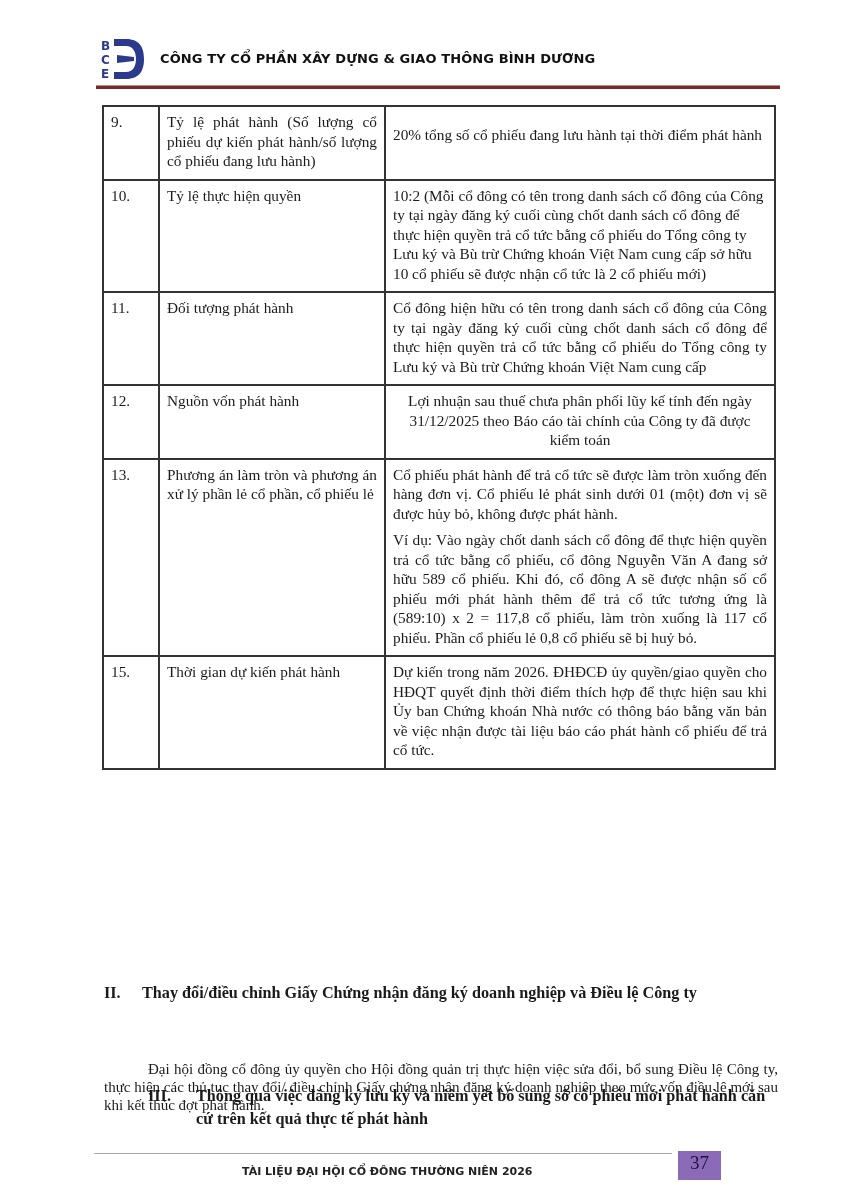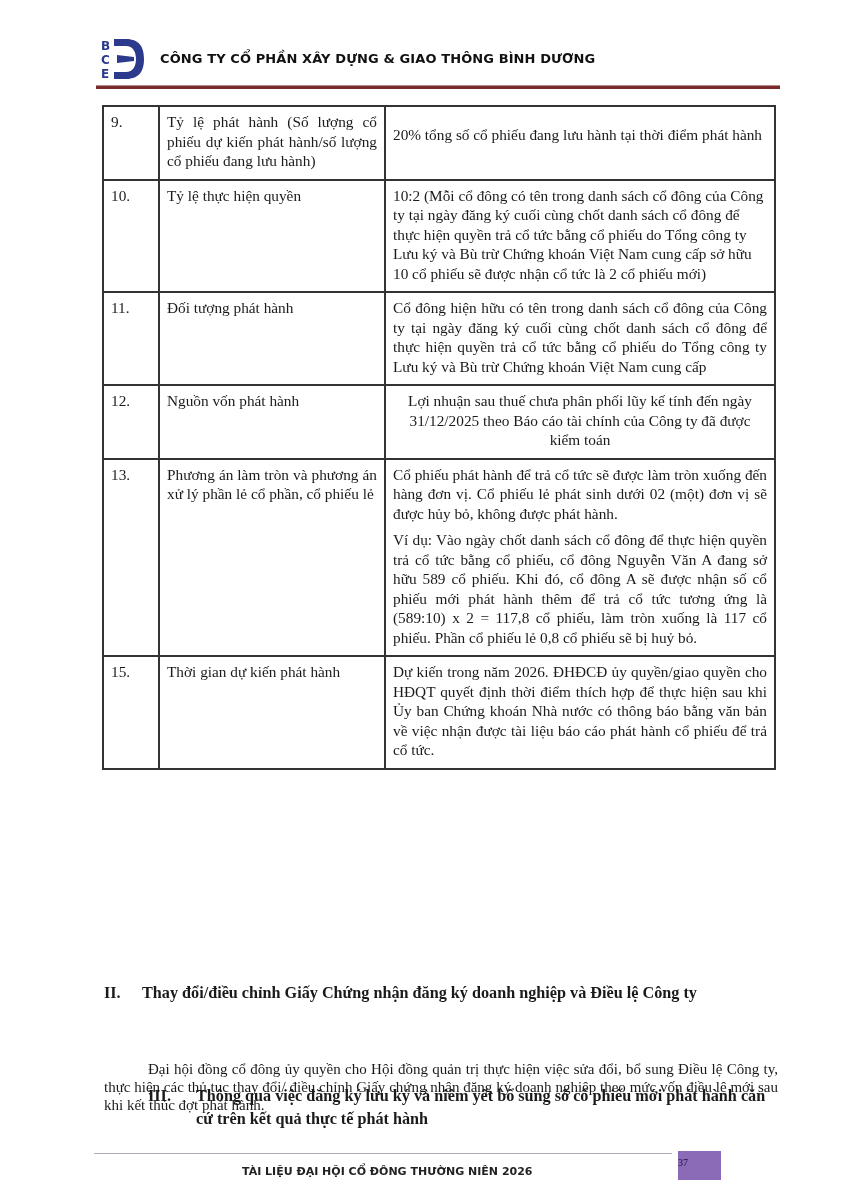--- a/index.html
+++ b/index.html
@@ -24,21 +24,21 @@
     .sec-title { font-weight: bold; display: flex; }
     .sec-title .roman { display: inline-block; }
     .sec2 { top: 984px; width: 676px; }
     .sec2 .roman { width: 38px; }
     .sec2-body { position: absolute; left: 104px; top: 1060px; width: 674px; font-size: 15px; line-height: 18px; text-align: justify; text-indent: 44px; }
     .sec3 { top: 1085px; width: 676px; line-height: 23px; }
     .sec3 .roman { width: 48px; flex: none; margin-left: 44px; }
 
     .footer-rule { position: absolute; left: 94px; top: 1153px; width: 578px; height: 1px; background: #a9a9b8; }
     .footer-text { position: absolute; left: 242px; top: 1165px; font-family: "DejaVu Sans", "Liberation Sans", sans-serif; font-weight: bold; font-size: 11px; color: #222; }
-    .page-box { position: absolute; left: 678px; top: 1151px; width: 43px; height: 29px; background: #8b6bb8; color: #1f1340; font-size: 10px; line-height: 24px; }
+    .page-box { position: absolute; left: 678px; top: 1151px; width: 43px; height: 29px; background: #8b6bb8; color: #1f1340; font-size: 19px; text-align: center; line-height: 24px; }
   </style>
 </head>
 <body>
 
 <div class="header">
   <svg class="logo" viewBox="0 0 44 42">
     <path d="M14 1 H26 C40 1 44 10 44 21 C44 32 40 41 26 41 H14 V34 H26 C33 34 36 28 36 21 C36 14 33 8 26 8 H14 Z" fill="#2b3a8c"></path>
     <path d="M17 17 L34 19 L34 23 L17 25 Z" fill="#2b3a8c"></path>
     <path d="M17 15 L34 17" stroke="#ffffff" stroke-width="1.2"></path>
     <path d="M17 27 L34 25" stroke="#ffffff" stroke-width="1.2"></path>
@@ -77,21 +77,21 @@
       <td class="num">12.</td>
       <td class="label">Nguồn vốn phát hành</td>
       <td class="value" style="text-align:center">
           <p>Lợi nhuận sau thuế chưa phân phối lũy kế tính đến ngày 31/12/2025 theo Báo cáo tài chính của Công ty đã được kiểm toán</p>
         </td>
     </tr>
     <tr>
       <td class="num">13.</td>
       <td class="label">Phương án làm tròn và phương án xử lý phần lẻ cổ phần, cổ phiếu lẻ</td>
       <td class="value">
-        <p>Cổ phiếu phát hành để trả cổ tức sẽ được làm tròn xuống đến hàng đơn vị. Cổ phiếu lẻ phát sinh dưới 02 (một) đơn vị sẽ được hủy bỏ, không được phát hành.</p>
+        <p>Cổ phiếu phát hành để trả cổ tức sẽ được làm tròn xuống đến hàng đơn vị. Cổ phiếu lẻ phát sinh dưới 01 (một) đơn vị sẽ được hủy bỏ, không được phát hành.</p>
         <p>Ví dụ: Vào ngày chốt danh sách cổ đông để thực hiện quyền trả cổ tức bằng cổ phiếu, cổ đông Nguyễn Văn A đang sở hữu 589 cổ phiếu. Khi đó, cổ đông A sẽ được nhận số cổ phiếu mới phát hành thêm để trả cổ tức tương ứng là (589:10) x 2 = 117,8 cổ phiếu, làm tròn xuống là 117 cổ phiếu. Phần cổ phiếu lẻ 0,8 cổ phiếu sẽ bị huỷ bỏ.</p>
       </td>
     </tr>
     <tr>
       <td class="num">15.</td>
       <td class="label">Thời gian dự kiến phát hành</td>
       <td class="value">
           <p>Dự kiến trong năm 2026. ĐHĐCĐ ủy quyền/giao quyền cho HĐQT quyết định thời điểm thích hợp để thực hiện sau khi Ủy ban Chứng khoán Nhà nước có thông báo bằng văn bản về việc nhận được tài liệu báo cáo phát hành cổ phiếu để trả cổ tức.</p>
         </td>
     </tr>

